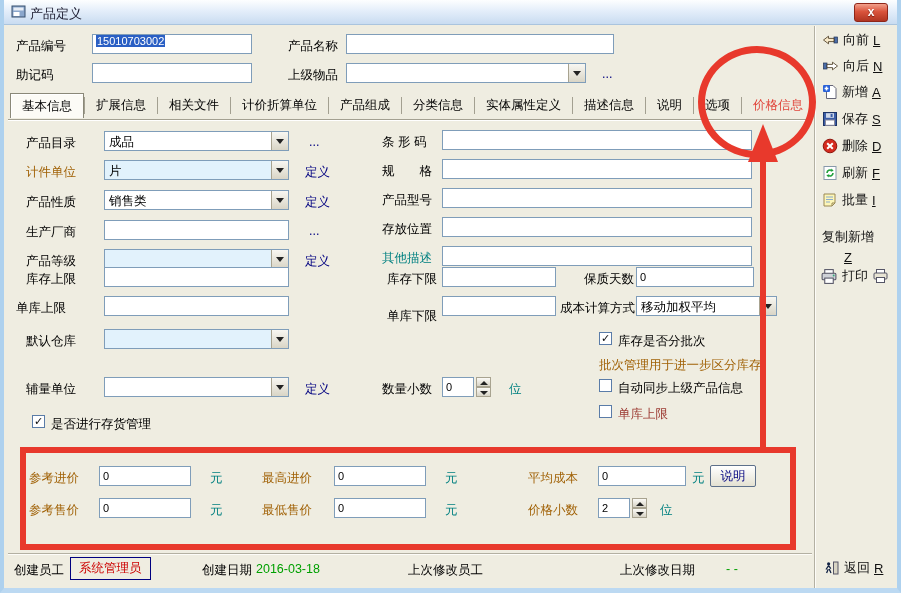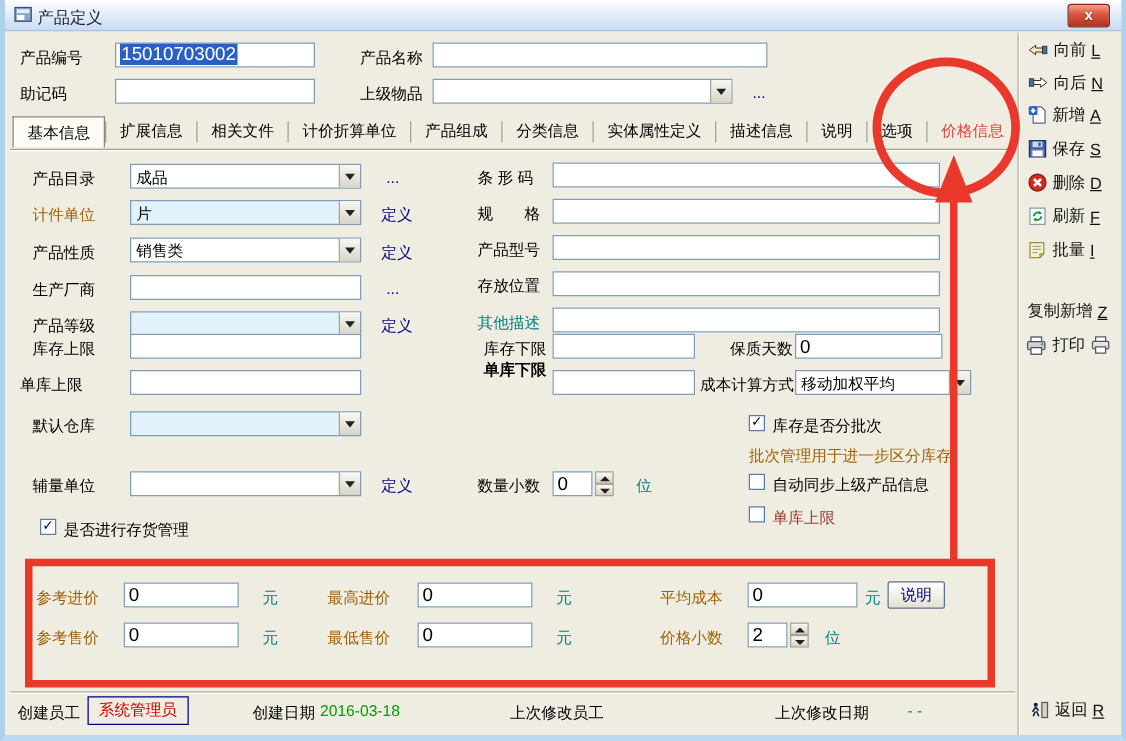--- a/index.html
+++ b/index.html
@@ -15,21 +15,21 @@
   .close-btn { position:absolute; left:850px; top:3px; width:34px; height:19px; border-radius:3px;
                background:linear-gradient(180deg,#f2a08c 0%,#d9533c 45%,#b03522 100%);
                border:1px solid #8e2619; color:#fff; font-weight:bold; font-size:12px;
                text-align:center; line-height:17px; text-shadow:0 1px 1px #7a1d10; cursor:pointer; }
   .lbl { font-size:12.5px; color:#000; }
   .navy { color:#a16207; }
   .teal { color:#008080; }
   .maroon { color:#9c3a32; }
   .green { color:#00a000; }
   .redtab { color:#e0443a !important; }
-  .tin { position:absolute; height:20px; border:1px solid #7f9db9; background:#fff; font-size:15px;
+  .tin { position:absolute; height:20px; border:1px solid #7f9db9; background:#fff; font-size:11px;
          padding:0 3px; font-family:inherit; color:#000; }
   input.tin { outline:none; }
   .combo { position:absolute; height:20px; border:1px solid #7f9db9; background:#fff; }
   .combo .val { position:absolute; left:4px; top:2px; font-size:12.5px; }
   .combo .dd { position:absolute; right:0; top:0; width:17px; height:18px; background:linear-gradient(180deg,#f8f7f2,#d9d5c6);
                border-left:1px solid #a8a390; }
   .combo .dd::after { content:""; position:absolute; left:4px; top:7px; border-left:4px solid transparent;
                border-right:4px solid transparent; border-top:5px solid #222; }
   .pale { background:#e2f2fc; }
   .link { font-size:12.5px; color:#000080; cursor:pointer; }
@@ -157,21 +157,21 @@
 
   <span class="abs lbl" style="left:22px;top:271px;">库存上限</span>
   <input class="tin" style="left: 100px; top: 267px; width: 185px;" value="">
   <span class="abs lbl" style="left:383px;top:271px;">库存下限</span>
   <input class="tin" style="left: 438px; top: 267px; width: 114px;" value="">
   <span class="abs lbl" style="left:580px;top:271px;">保质天数</span>
   <input class="tin" style="left: 632px; top: 267px; width: 118px;" value="0">
 
   <span class="abs lbl" style="left:12px;top:300px;">单库上限</span>
   <input class="tin" style="left: 100px; top: 296px; width: 185px;" value="">
-  <span class="abs lbl" style="left:383px;top:288px;font-weight:bold;">单库下限</span>
+  <span class="abs lbl" style="left:383px;top:308px;">单库下限</span>
   <input class="tin" style="left: 438px; top: 296px; width: 114px;" value="">
   <span class="abs lbl" style="left:556px;top:300px;">成本计算方式</span>
   <div class="combo" style="left:632px;top:296px;width:141px;">
     <span class="val">移动加权平均</span>
       <span class="dd"></span>
   </div>
 
   <span class="abs lbl" style="left:22px;top:333px;">默认仓库</span>
   <div class="combo pale" style="left:100px;top:329px;width:185px;">
     <span class="val"></span>
@@ -307,21 +307,21 @@
     <span>
         <svg width="16" height="16" viewBox="0 0 16 16">
           <path d="M2 2h11v9l-3 3H2z" fill="#fdf6b8" stroke="#998855"></path>
           <path d="M10 14v-3h3" fill="none" stroke="#998855"></path>
           <path d="M4 5h7M4 7.5h7M4 10h4" stroke="#88aacc" stroke-width="1"></path>
         </svg>
       </span>
     <span>批量</span>
       <span class="key">I</span>
   </div>
-  <div class="side-item" style="left:818px;top:240px;">
+  <div class="side-item" style="left:818px;top:228px;flex-direction:column;">
     <span>复制新增</span>
       <span class="key">Z</span>
   </div>
   <div class="side-item" style="left:816px;top:267px;">
     <span>
         <svg width="18" height="17" viewBox="0 0 16 16">
           <rect x="4" y="1.5" width="8" height="4" fill="#fff" stroke="#556"></rect>
           <rect x="1.5" y="5" width="13" height="6" rx="1" fill="#cfd2d8" stroke="#556"></rect>
           <rect x="4" y="9.5" width="8" height="5" fill="#fff" stroke="#556"></rect>
           <circle cx="12.4" cy="7" r="0.9" fill="#3a7"></circle>

